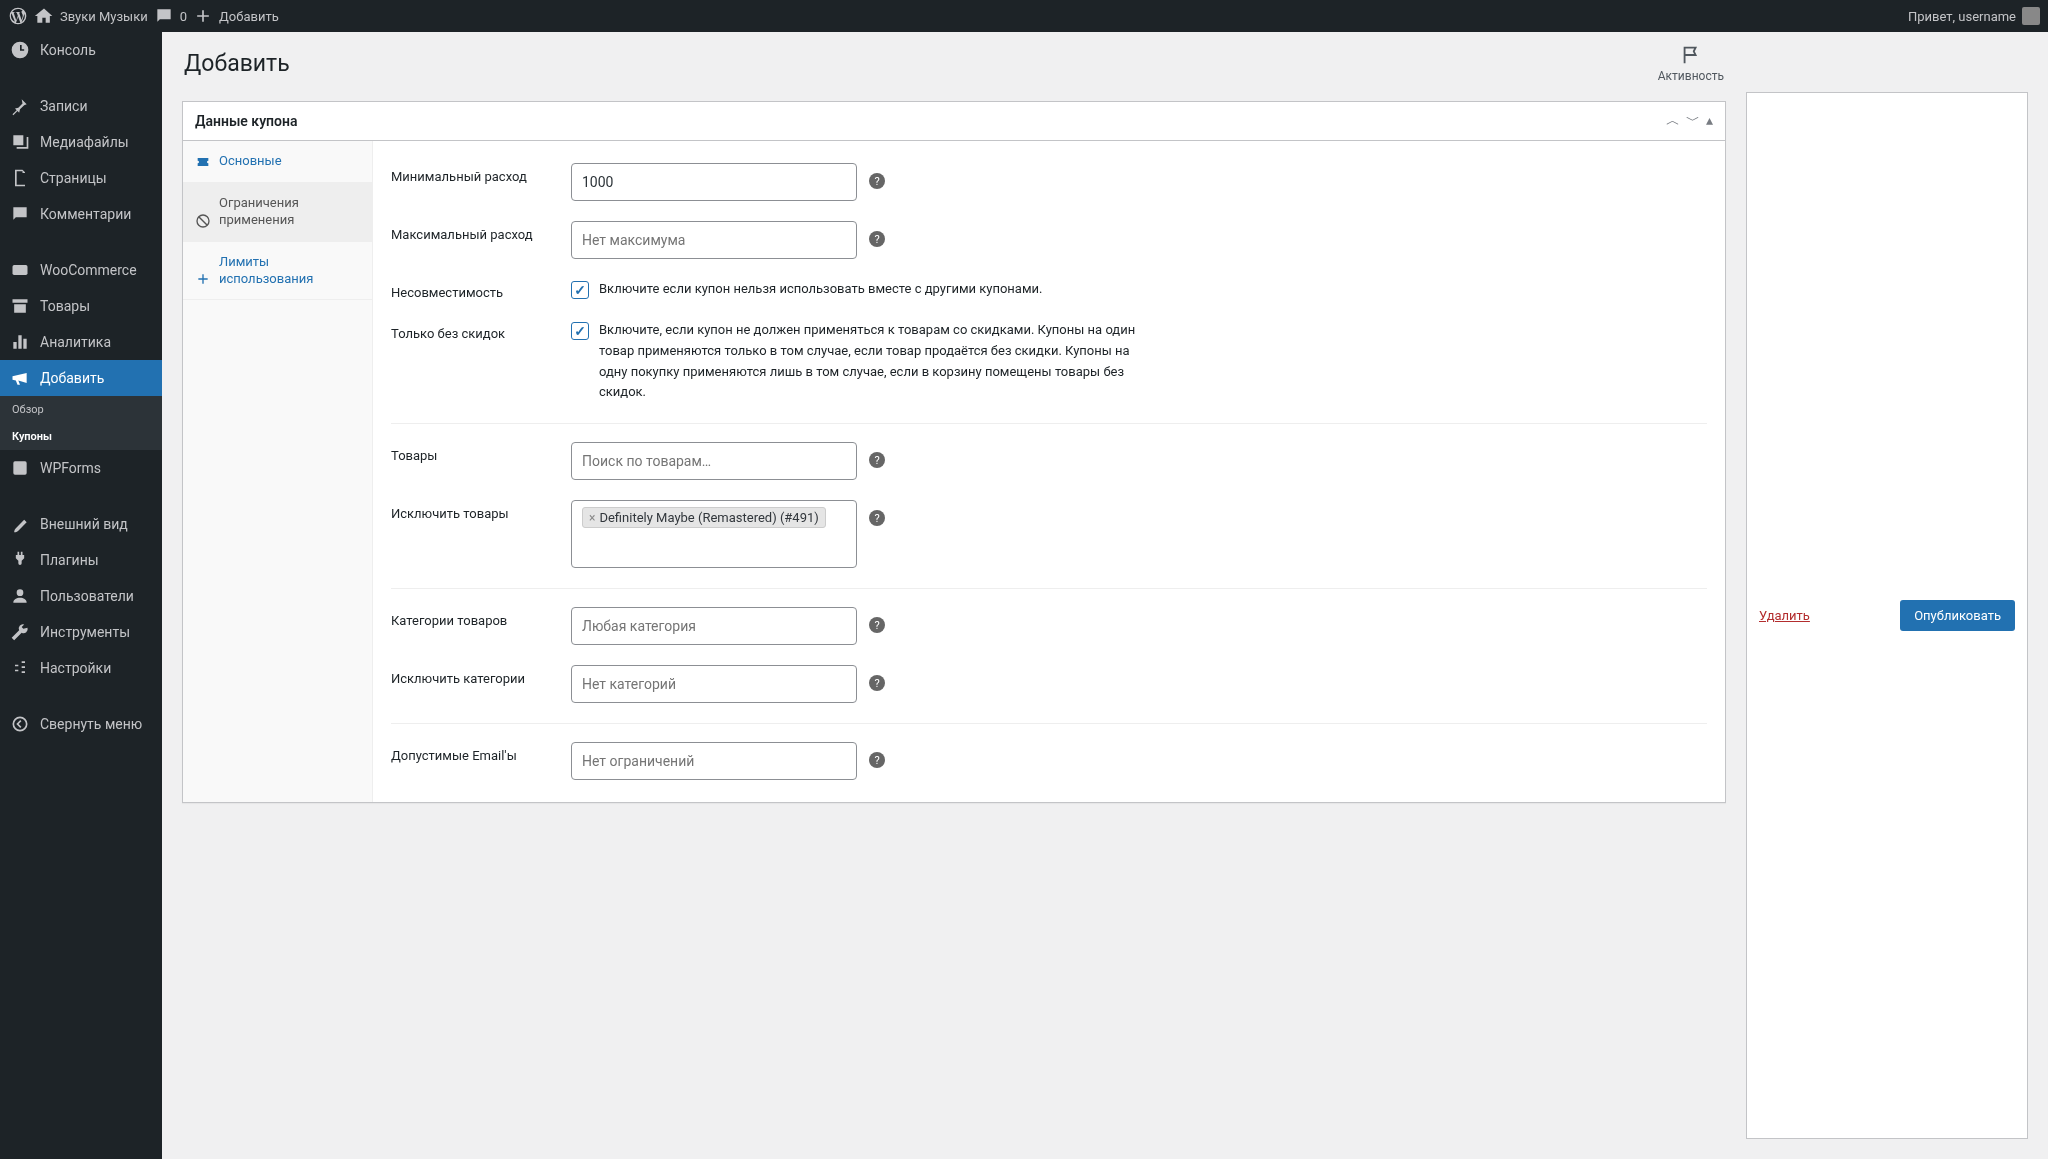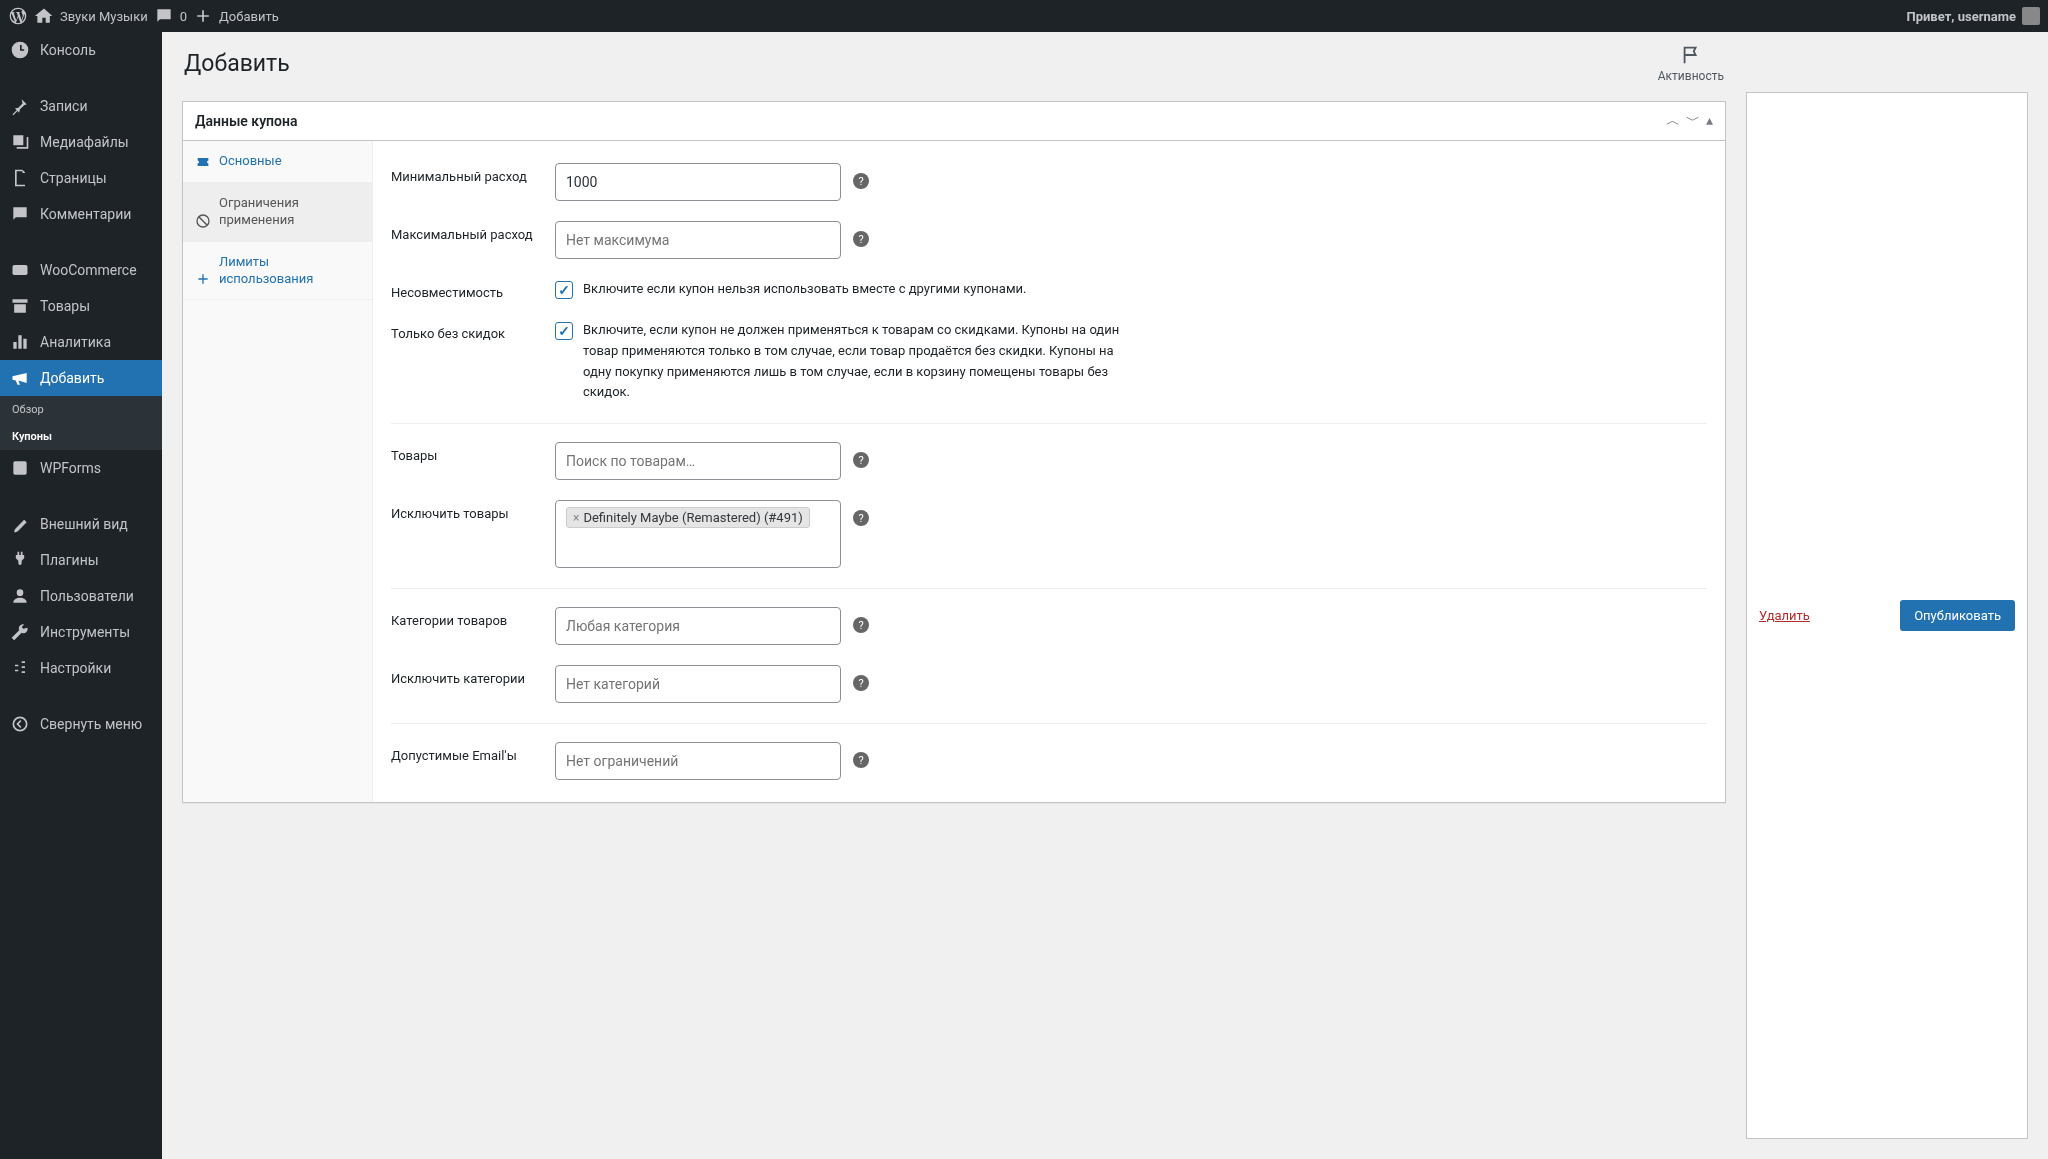--- a/index.html
+++ b/index.html
@@ -1,21 +1,21 @@
 <!DOCTYPE html>
 <html><head>
 <meta charset="utf-8">
 <style>
 * { margin: 0; padding: 0; box-sizing: border-box; font-family: -apple-system, BlinkMacSystemFont, "Segoe UI", Roboto, sans-serif; }
 body { background: #f0f0f1; }
 
 .topbar { background: #1d2327; height: 32px; display: flex; align-items: center; color: #c3c4c7; font-size: 13px; padding: 0 8px; justify-content: space-between; }
 .topbar-left { display: flex; align-items: center; gap: 6px; }
 .topbar-item { display: flex; align-items: center; gap: 6px; cursor: pointer; }
-.topbar-right { display: flex; align-items: flex-start; gap: 8px; font-weight: bold; }
+.topbar-right { display: flex; align-items: flex-start; gap: 8px; }
 .avatar { width: 18px; height: 18px; background: #888; border-radius: 2px; }
 
 .layout { display: flex; min-height: calc(100vh - 32px); }
 
 .sidebar { width: 162px; background: #1d2327; color: #c3c4c7; font-size: 14px; }
 .sidebar-item { display: flex; align-items: center; gap: 10px; padding: 8px 10px; cursor: pointer; }
 .sidebar-item.active { background: #2271b1; color: #fff; position: relative; }
 .sidebar-item.active::after { content: ""; position: absolute; right: -8px; top: 50%; transform: translateY(-50%); border: 8px solid transparent; border-right-color: #f0f0f1; }
 .sidebar-sub { background: #2c3338; font-size: 11px; }
 .sidebar-sub-item { padding: 7px 12px; cursor: pointer; }
@@ -37,21 +37,21 @@
 .panel-controls span { cursor: pointer; color: #787c82; font-size: 14px; }
 
 .panel-body { display: flex; }
 .panel-tabs { width: 190px; background: #f9f9f9; border-right: 1px solid #eee; }
 .panel-tab { display: flex; align-items: flex-end; gap: 8px; padding: 12px 12px; font-size: 13px; color: #555; cursor: pointer; border-bottom: 1px solid #eee; line-height: 1.3; }
 .panel-tab.selected { background: #eee; }
 .panel-tab.blue { color: #2271b1; }
 .tab-icon { width: 16px; height: 16px; fill: currentColor; flex-shrink: 0; }
 
 .form-area { flex: 1; padding: 12px 18px; }
-.form-row { display: flex; align-items: flex-start; padding: 10px 0; gap: 16px; }
+.form-row { display: flex; align-items: flex-start; padding: 10px 0; gap: 32px; }
 .form-row.bordered { border-bottom: 1px solid #eee; padding-bottom: 20px; margin-bottom: 8px; }
 .form-label { width: 148px; font-size: 13px; color: #1d2327; padding-top: 6px; }
 .form-field { flex: 1; display: flex; align-items: flex-start; gap: 12px; }
 .form-input { width: 286px; height: 38px; border: 1px solid #8c8f94; border-radius: 4px; padding: 0 10px; font-size: 14px; color: #2c3338; }
 .form-input::placeholder { color: #757575; }
 .form-select { width: 286px; min-height: 38px; border: 1px solid #8c8f94; border-radius: 4px; padding: 6px 10px; font-size: 14px; display: flex; align-items: center; color: #757575; flex-wrap: wrap; gap: 4px; }
 .form-select.tall { min-height: 68px; align-items: flex-start; }
 .help-icon { width: 16px; height: 16px; border-radius: 50%; background: #666; color: #fff; font-size: 11px; display: inline-flex; align-items: center; justify-content: center; margin-top: 10px; cursor: pointer; }
 .checkbox-row { display: flex; align-items: flex-start; gap: 10px; }
 .checkbox { width: 18px; height: 18px; border: 1px solid #2271b1; border-radius: 3px; display: inline-flex; align-items: center; justify-content: center; cursor: pointer; flex-shrink: 0; margin-top: 2px; }

